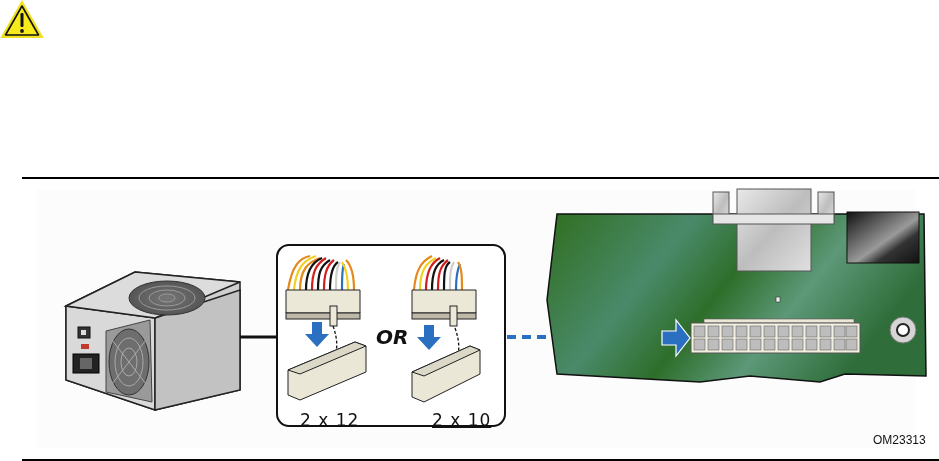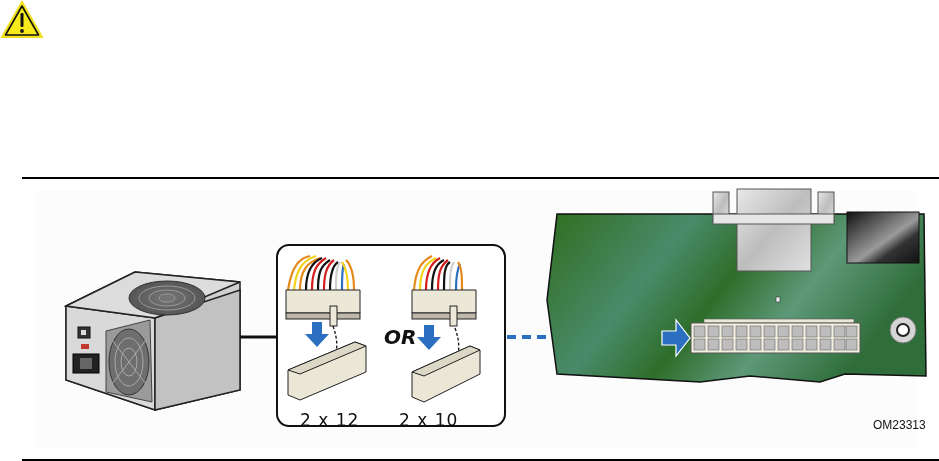--- a/index.html
+++ b/index.html
@@ -6,23 +6,23 @@
   body { width: 939px; height: 461px; position: relative; overflow: hidden;
          font-family: "DejaVu Sans", sans-serif; }
   .warn { position: absolute; left: 0; top: 0; width: 44px; height: 40px; }
   .rule { position: absolute; left: 22px; width: 917px; height: 2px; background: #000; }
   .rule.top { top: 177px; }
   .rule.bottom { top: 459px; }
   .figure-bg { position: absolute; left: 36px; top: 190px; width: 880px; height: 258px; background: #fcfcfc; }
   .fig { position: absolute; left: 0; top: 0; }
   .label-2x12, .label-2x10 { position: absolute; font-size: 17px; color: #111; letter-spacing: 1px; }
   .label-2x12 { left: 300px; top: 410px; }
-  .label-2x10 { left: 399px; top: 410px; }
-  .or-label { position: absolute; left: 376px; top: 325px; font-size: 20px; font-weight: bold; font-style: italic; color: #111; margin-left: 8px; }
-  .fig-id { position: absolute; left: 873px; top: 418px; font-family: "Liberation Sans", sans-serif; font-size: 12px; color: #111; }
+  .label-2x10 { left: 432px; top: 410px; text-decoration: underline; }
+  .or-label { position: absolute; left: 376px; top: 325px; font-size: 20px; font-weight: bold; font-style: italic; color: #111; }
+  .fig-id { position: absolute; left: 873px; top: 433px; font-family: "Liberation Sans", sans-serif; font-size: 12px; color: #111; }
 </style>
 </head>
 <body>
 
 <svg class="warn" viewBox="0 0 44 40">
   <polygon points="22,2 42,37 2,37" fill="#f7ea1c" stroke="#f0e020" stroke-width="2"></polygon>
   <polygon points="22,6 38.5,35 5.5,35" fill="#f7ea1c" stroke="#111" stroke-width="1.6" stroke-linejoin="round"></polygon>
   <rect x="20.5" y="13" width="3" height="14" rx="1.2" fill="#111"></rect>
   <circle cx="22" cy="31" r="1.9" fill="#111"></circle>
 </svg>

